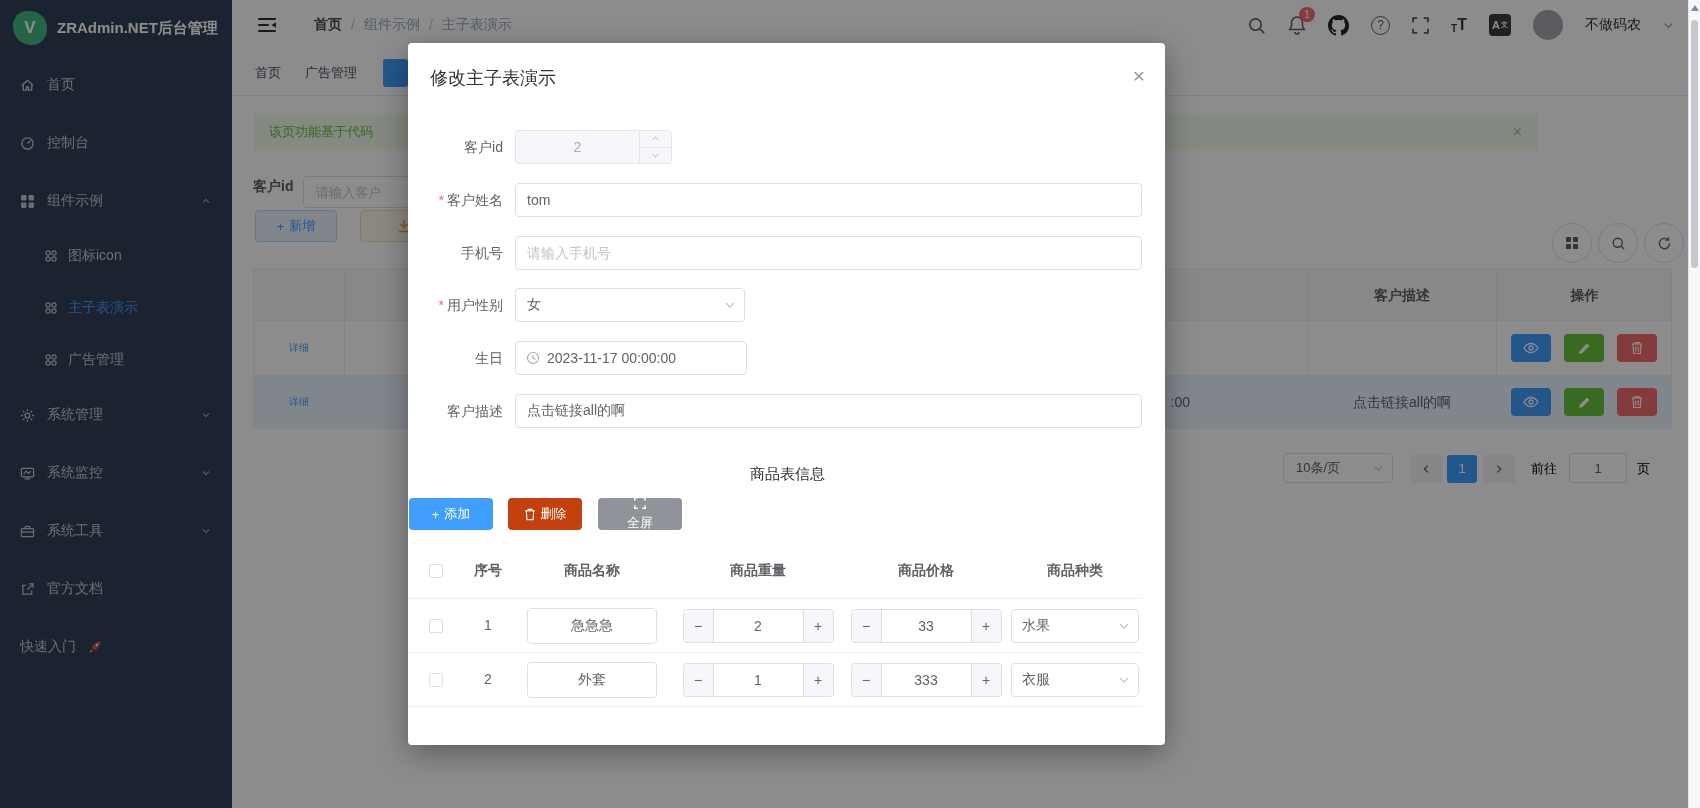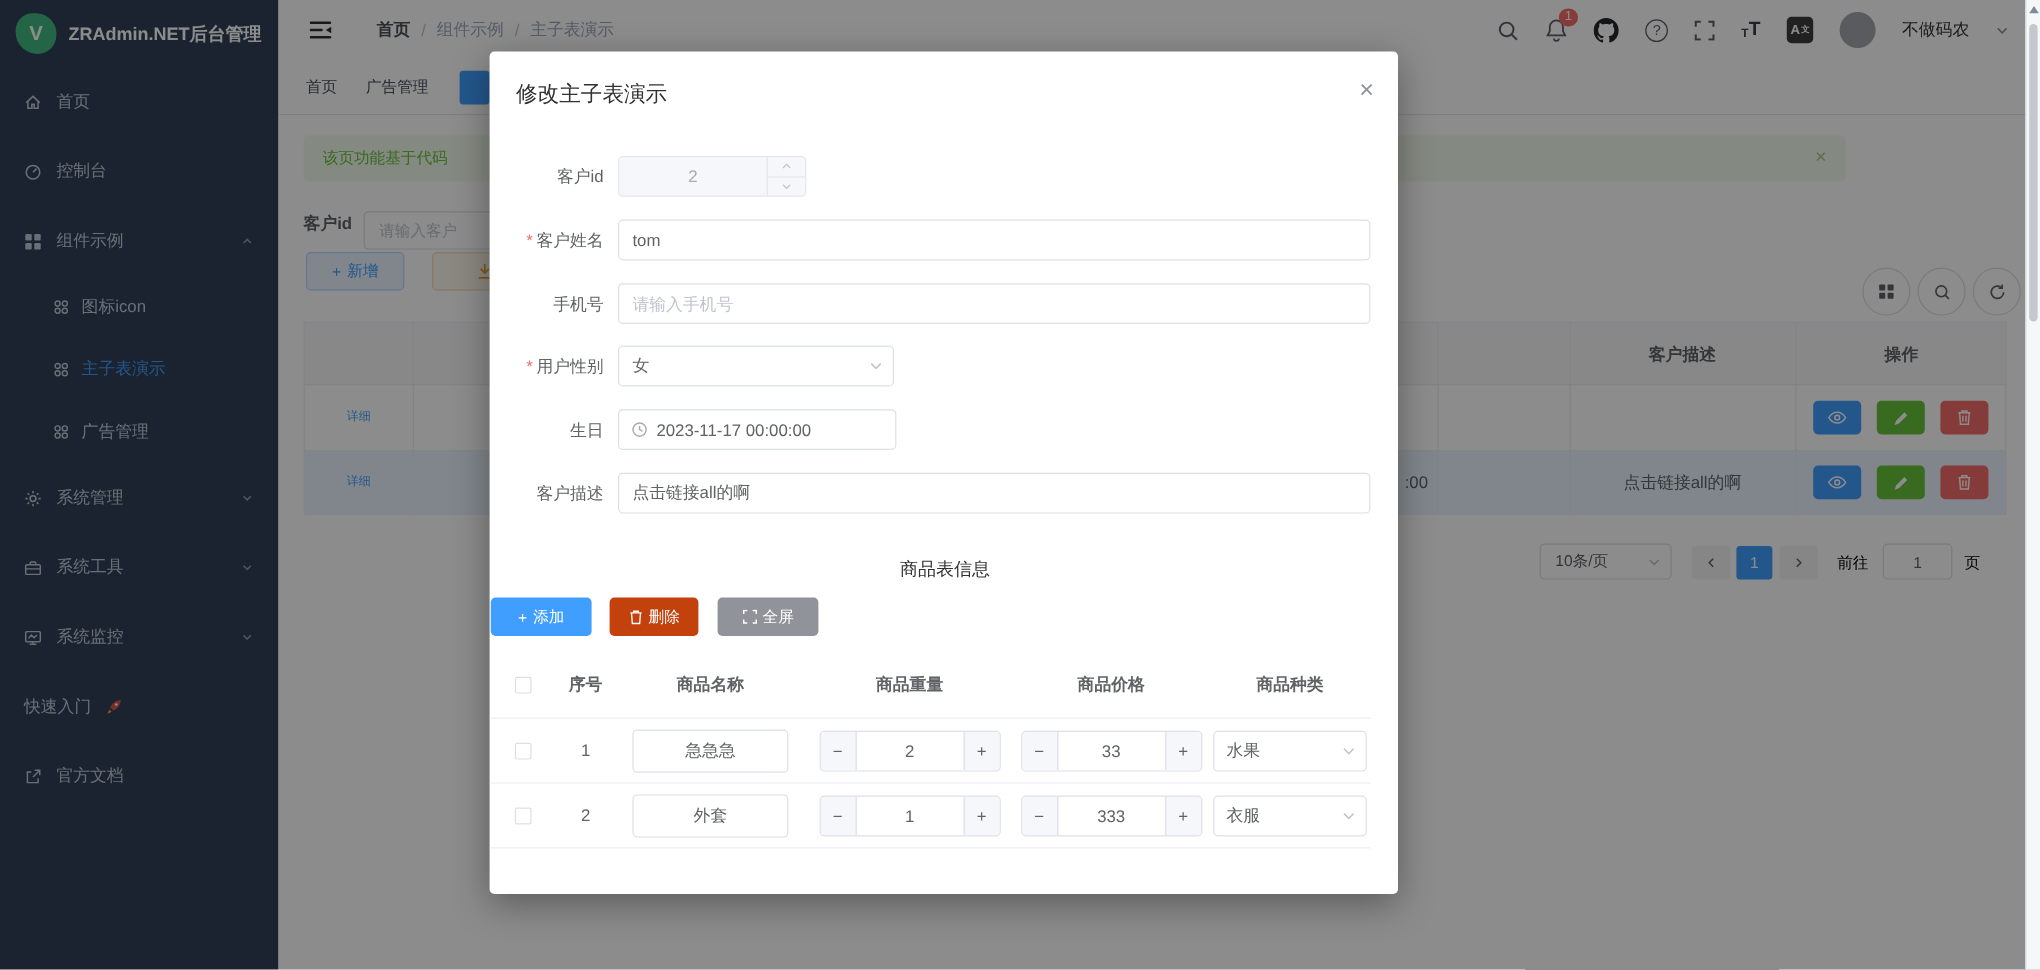--- a/index.html
+++ b/index.html
@@ -88,21 +88,21 @@
   .id-ctrls span:first-child { border-bottom:1px solid #e4e7ed; }
   .m-select { position:absolute; height:34px; border:1px solid #dcdfe6; border-radius:4px; background:#fff; display:flex; align-items:center; padding:0 8px 0 11px; font-size:14px; color:#606266; cursor:pointer; }
   .m-select .sel-chev { margin-left:auto; color:#c0c4cc; }
   .date-input { position:absolute; left:107px; top:298px; width:232px; height:34px; border:1px solid #dcdfe6; border-radius:4px; display:flex; align-items:center; gap:7px; padding:0 10px; font-size:14px; color:#606266; cursor:pointer; background:#fff; }
   .divider { position:absolute; left:25px; top:420px; width:709px; height:22px; display:flex; align-items:center;flex-direction:column; }
   .divider .dline { flex:1; height:1px; background:#dcdfe6; }
   .divider .dtext { padding:0 20px; font-size:15px; color:#303133; }
   .m-btn { position:absolute; top:455px; height:32px; border:none; border-radius:4px; color:#fff; font-size:13px; display:flex; align-items:center; justify-content:center; gap:5px; cursor:pointer; font-family:inherit; }
   .m-btn-add { left:1px; width:84px; background:#409eff; }
   .m-btn-del { left:100px; width:74px; background:#c2410c; }
-  .m-btn-full { left:190px; width:84px; background:#909399; }
+  .m-btn-full { left:190px; width:84px; background:#909399;flex-direction:column; }
   .ptable { position:absolute; left:0; top:500px; width:734px; }
   .prow { display:flex; align-items:center; height:54px; border-bottom:1px solid #ebeef5; }
   .prow.phead { height:56px; border-bottom:1px solid #ebeef5; font-weight:600; color:#606266; }
   .pc { text-align:center; font-size:14px; color:#606266; display:flex; align-items:center; justify-content:center; }
   .c-check { width:56px; }
   .c-idx { width:48px; line-height:1.3; }
   .c-name { width:160px; }
   .c-weight { width:172px; }
   .c-price { width:164px; }
   .c-cat { width:134px; }
@@ -215,67 +215,67 @@
     <span>系统管理</span>
     <span class="chev">
         <svg width="12" height="12" viewBox="0 0 12 12">
           <polyline points="3,4.5 6,7.5 9,4.5" fill="none" stroke="currentColor" stroke-width="1.3"></polyline>
         </svg>
       </span>
   </div>
   <div class="menu-item">
     <span class="mi-icon">
         <svg width="15" height="15" viewBox="0 0 16 16" fill="none" stroke="currentColor" stroke-width="1.3">
+          <rect x="1.5" y="2.5" width="13" height="9" rx="1"></rect>
+          <polyline points="4,8.5 6.5,5.5 9,8 11.5,5.5"></polyline>
+          <line x1="8" y1="11.5" x2="8" y2="13.5"></line>
+          <line x1="5" y1="13.8" x2="11" y2="13.8"></line>
+        </svg>
+      </span>
+    <span>系统监控</span>
+    <span class="chev">
+        <svg width="12" height="12" viewBox="0 0 12 12">
+          <polyline points="3,4.5 6,7.5 9,4.5" fill="none" stroke="currentColor" stroke-width="1.3"></polyline>
+        </svg>
+      </span>
+  </div>
+  <div class="menu-item">
+    <span class="mi-icon">
+        <svg width="15" height="15" viewBox="0 0 16 16" fill="none" stroke="currentColor" stroke-width="1.3">
           <rect x="1.5" y="5" width="13" height="8.5" rx="1"></rect>
           <path d="M5.5 5V3.5a1 1 0 011-1h3a1 1 0 011 1V5"></path>
           <line x1="1.5" y1="8.6" x2="14.5" y2="8.6"></line>
         </svg>
       </span>
     <span>系统工具</span>
     <span class="chev">
         <svg width="12" height="12" viewBox="0 0 12 12">
           <polyline points="3,4.5 6,7.5 9,4.5" fill="none" stroke="currentColor" stroke-width="1.3"></polyline>
         </svg>
       </span>
   </div>
   <div class="menu-item">
     <span class="mi-icon">
         <svg width="15" height="15" viewBox="0 0 16 16" fill="none" stroke="currentColor" stroke-width="1.3">
-          <rect x="1.5" y="2.5" width="13" height="9" rx="1"></rect>
-          <polyline points="4,8.5 6.5,5.5 9,8 11.5,5.5"></polyline>
-          <line x1="8" y1="11.5" x2="8" y2="13.5"></line>
-          <line x1="5" y1="13.8" x2="11" y2="13.8"></line>
-        </svg>
-      </span>
-    <span>系统监控</span>
-    <span class="chev">
-        <svg width="12" height="12" viewBox="0 0 12 12">
-          <polyline points="3,4.5 6,7.5 9,4.5" fill="none" stroke="currentColor" stroke-width="1.3"></polyline>
-        </svg>
-      </span>
+          <path d="M6.5 3.5H3v9.5h9.5V9"></path>
+          <polyline points="9.5,2 14,2 14,6.5"></polyline>
+          <line x1="14" y1="2" x2="8" y2="8"></line>
+        </svg>
+      </span>
+    <span>官方文档</span>
   </div>
   <div class="menu-item">
     <span>快速入门</span>
     <span class="mi-icon">
         <svg width="14" height="14" viewBox="0 0 16 16">
           <path d="M14.5 1.5c-3.6.3-6.2 1.8-8.2 4l-2 3 3.2 3.2 3-2c2.2-2 3.7-4.6 4-8.2z" fill="#de574d"></path>
           <circle cx="10.2" cy="5.8" r="1.3" fill="#fff"></circle>
           <path d="M3.6 10.6l-2 4.2 4.2-2z" fill="#e6a23c"></path>
         </svg>
       </span>
-  </div>
-  <div class="menu-item">
-    <span class="mi-icon">
-        <svg width="15" height="15" viewBox="0 0 16 16" fill="none" stroke="currentColor" stroke-width="1.3">
-          <path d="M6.5 3.5H3v9.5h9.5V9"></path>
-          <polyline points="9.5,2 14,2 14,6.5"></polyline>
-          <line x1="14" y1="2" x2="8" y2="8"></line>
-        </svg>
-      </span>
-    <span>官方文档</span>
   </div>
 </div>
 
 <div class="header">
   <span class="hamburger">
       <svg width="19" height="16" viewBox="0 0 19 16" fill="currentColor">
         <rect y="1" width="18" height="2" rx="1"></rect>
         <rect y="7" width="11" height="2" rx="1"></rect>
         <rect y="13" width="18" height="2" rx="1"></rect>
         <path d="M13.5 8l4.5-2.8v5.6z"></path>

